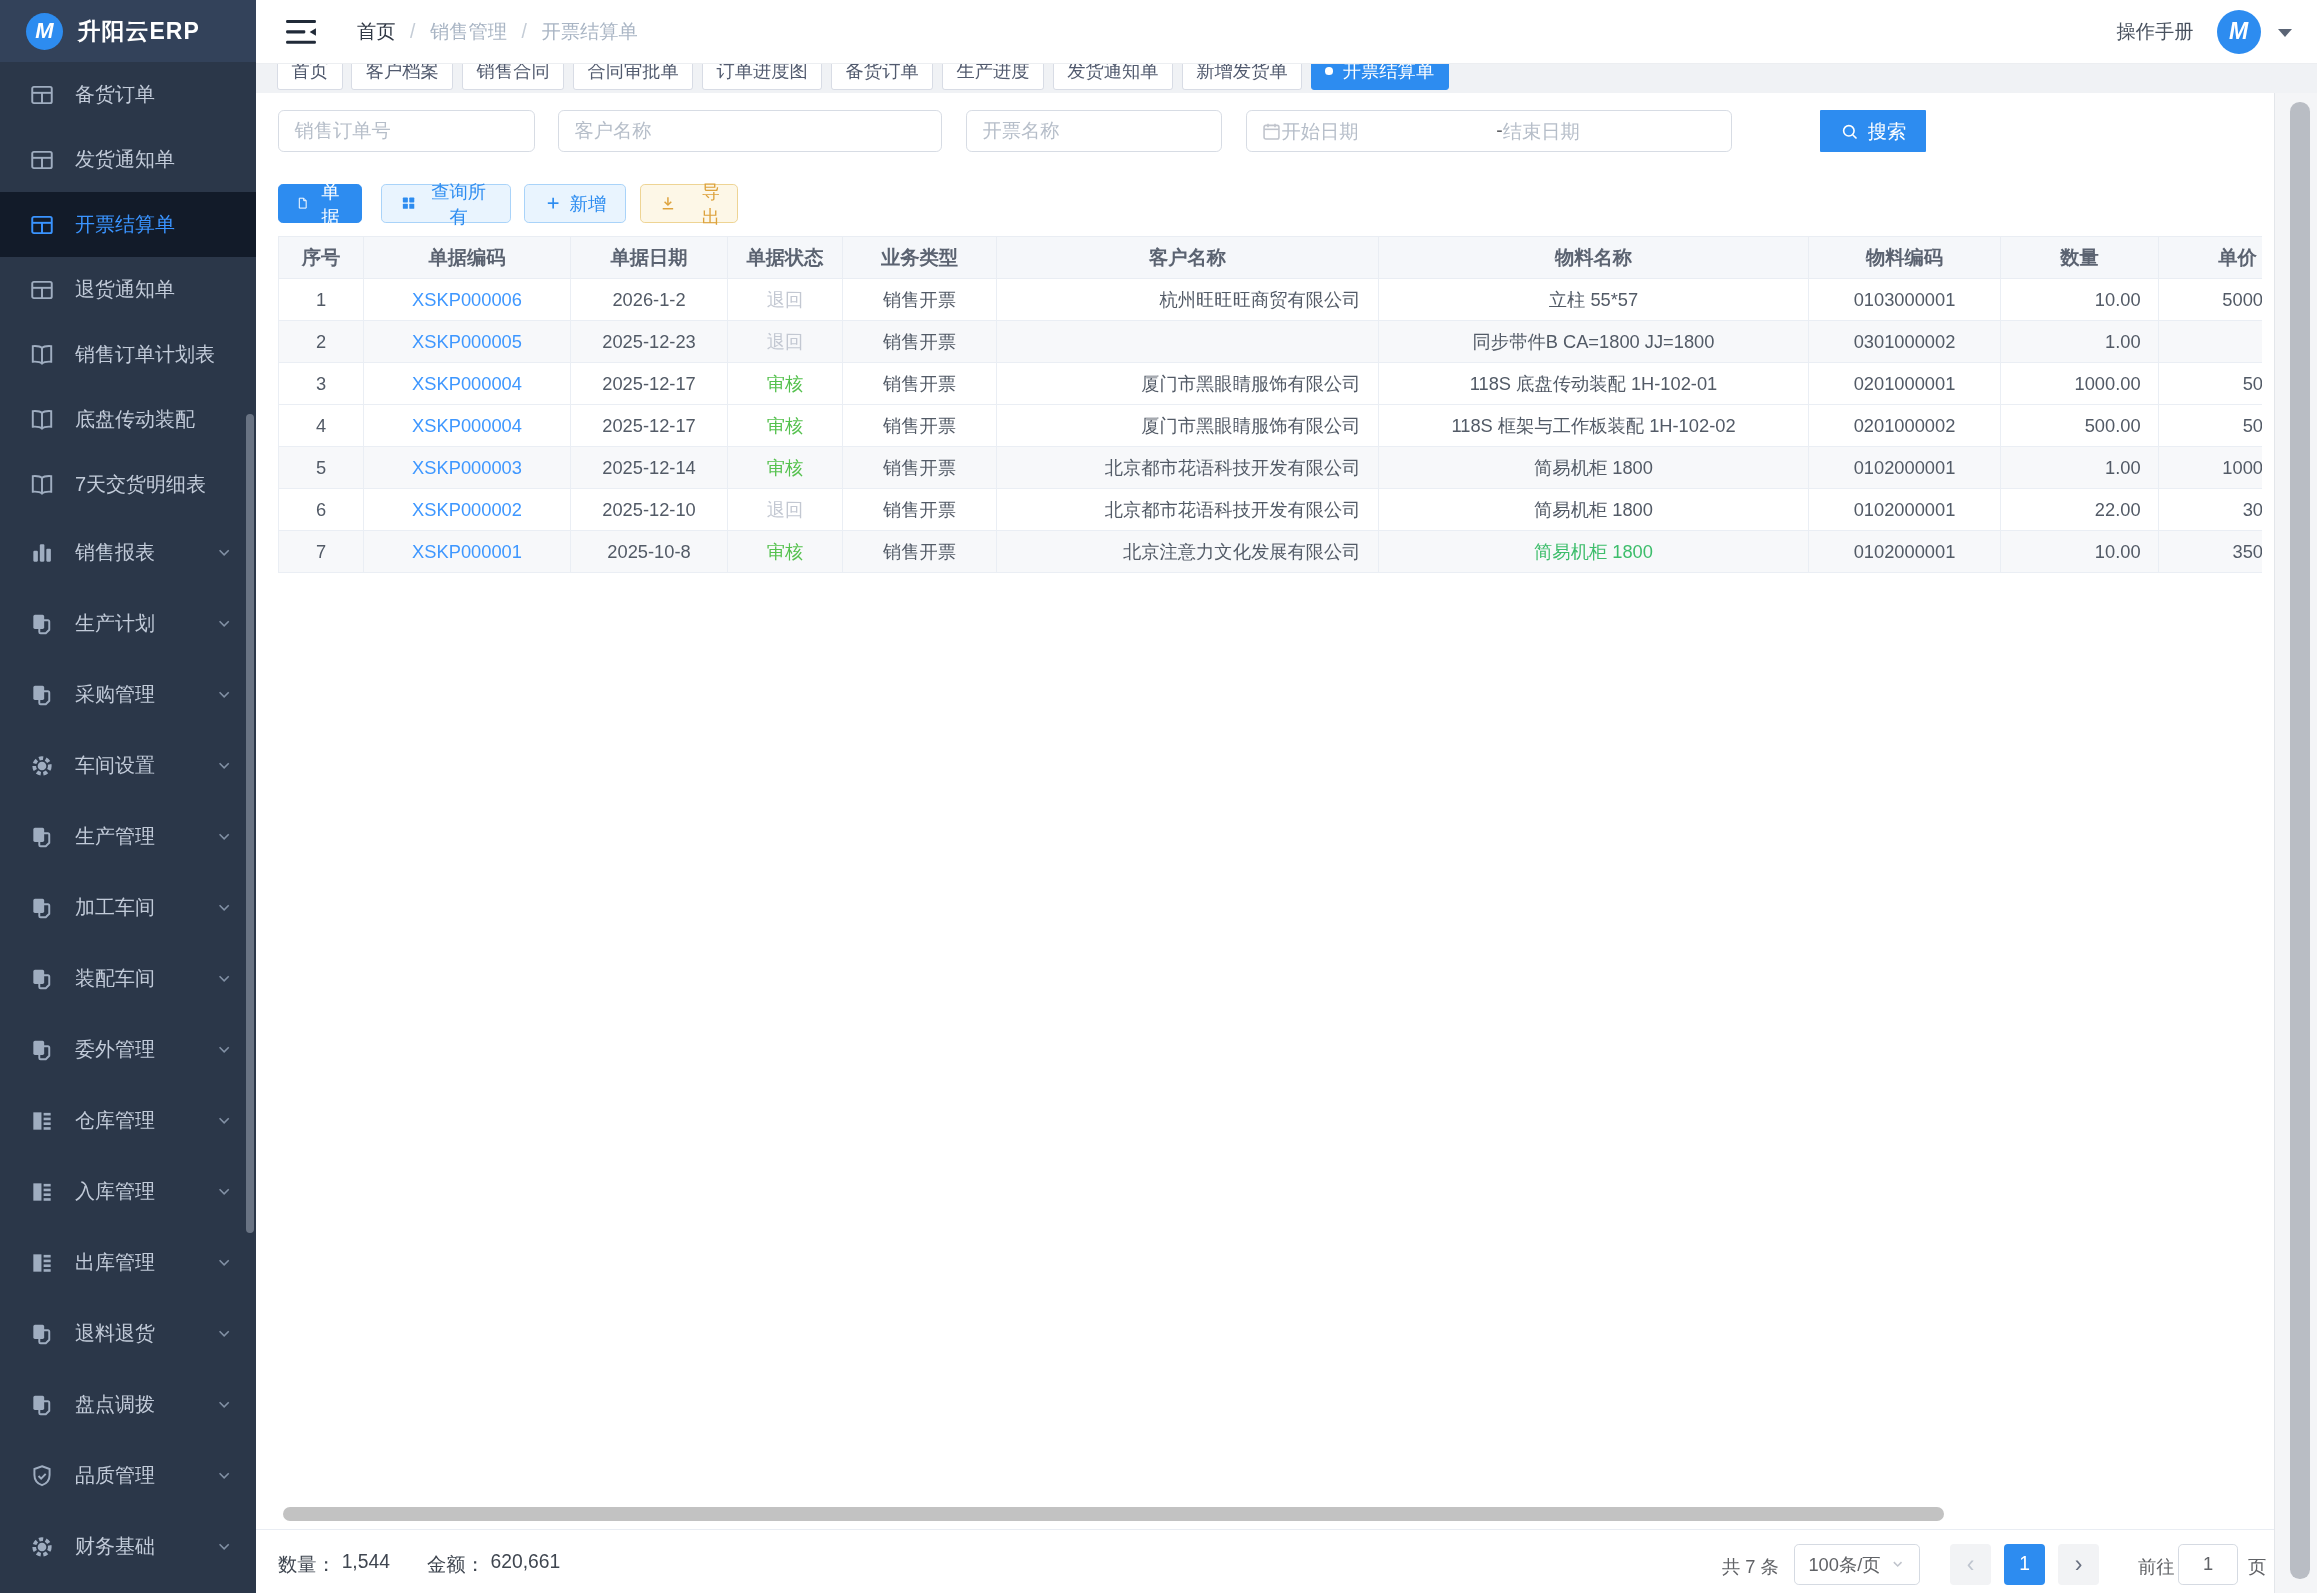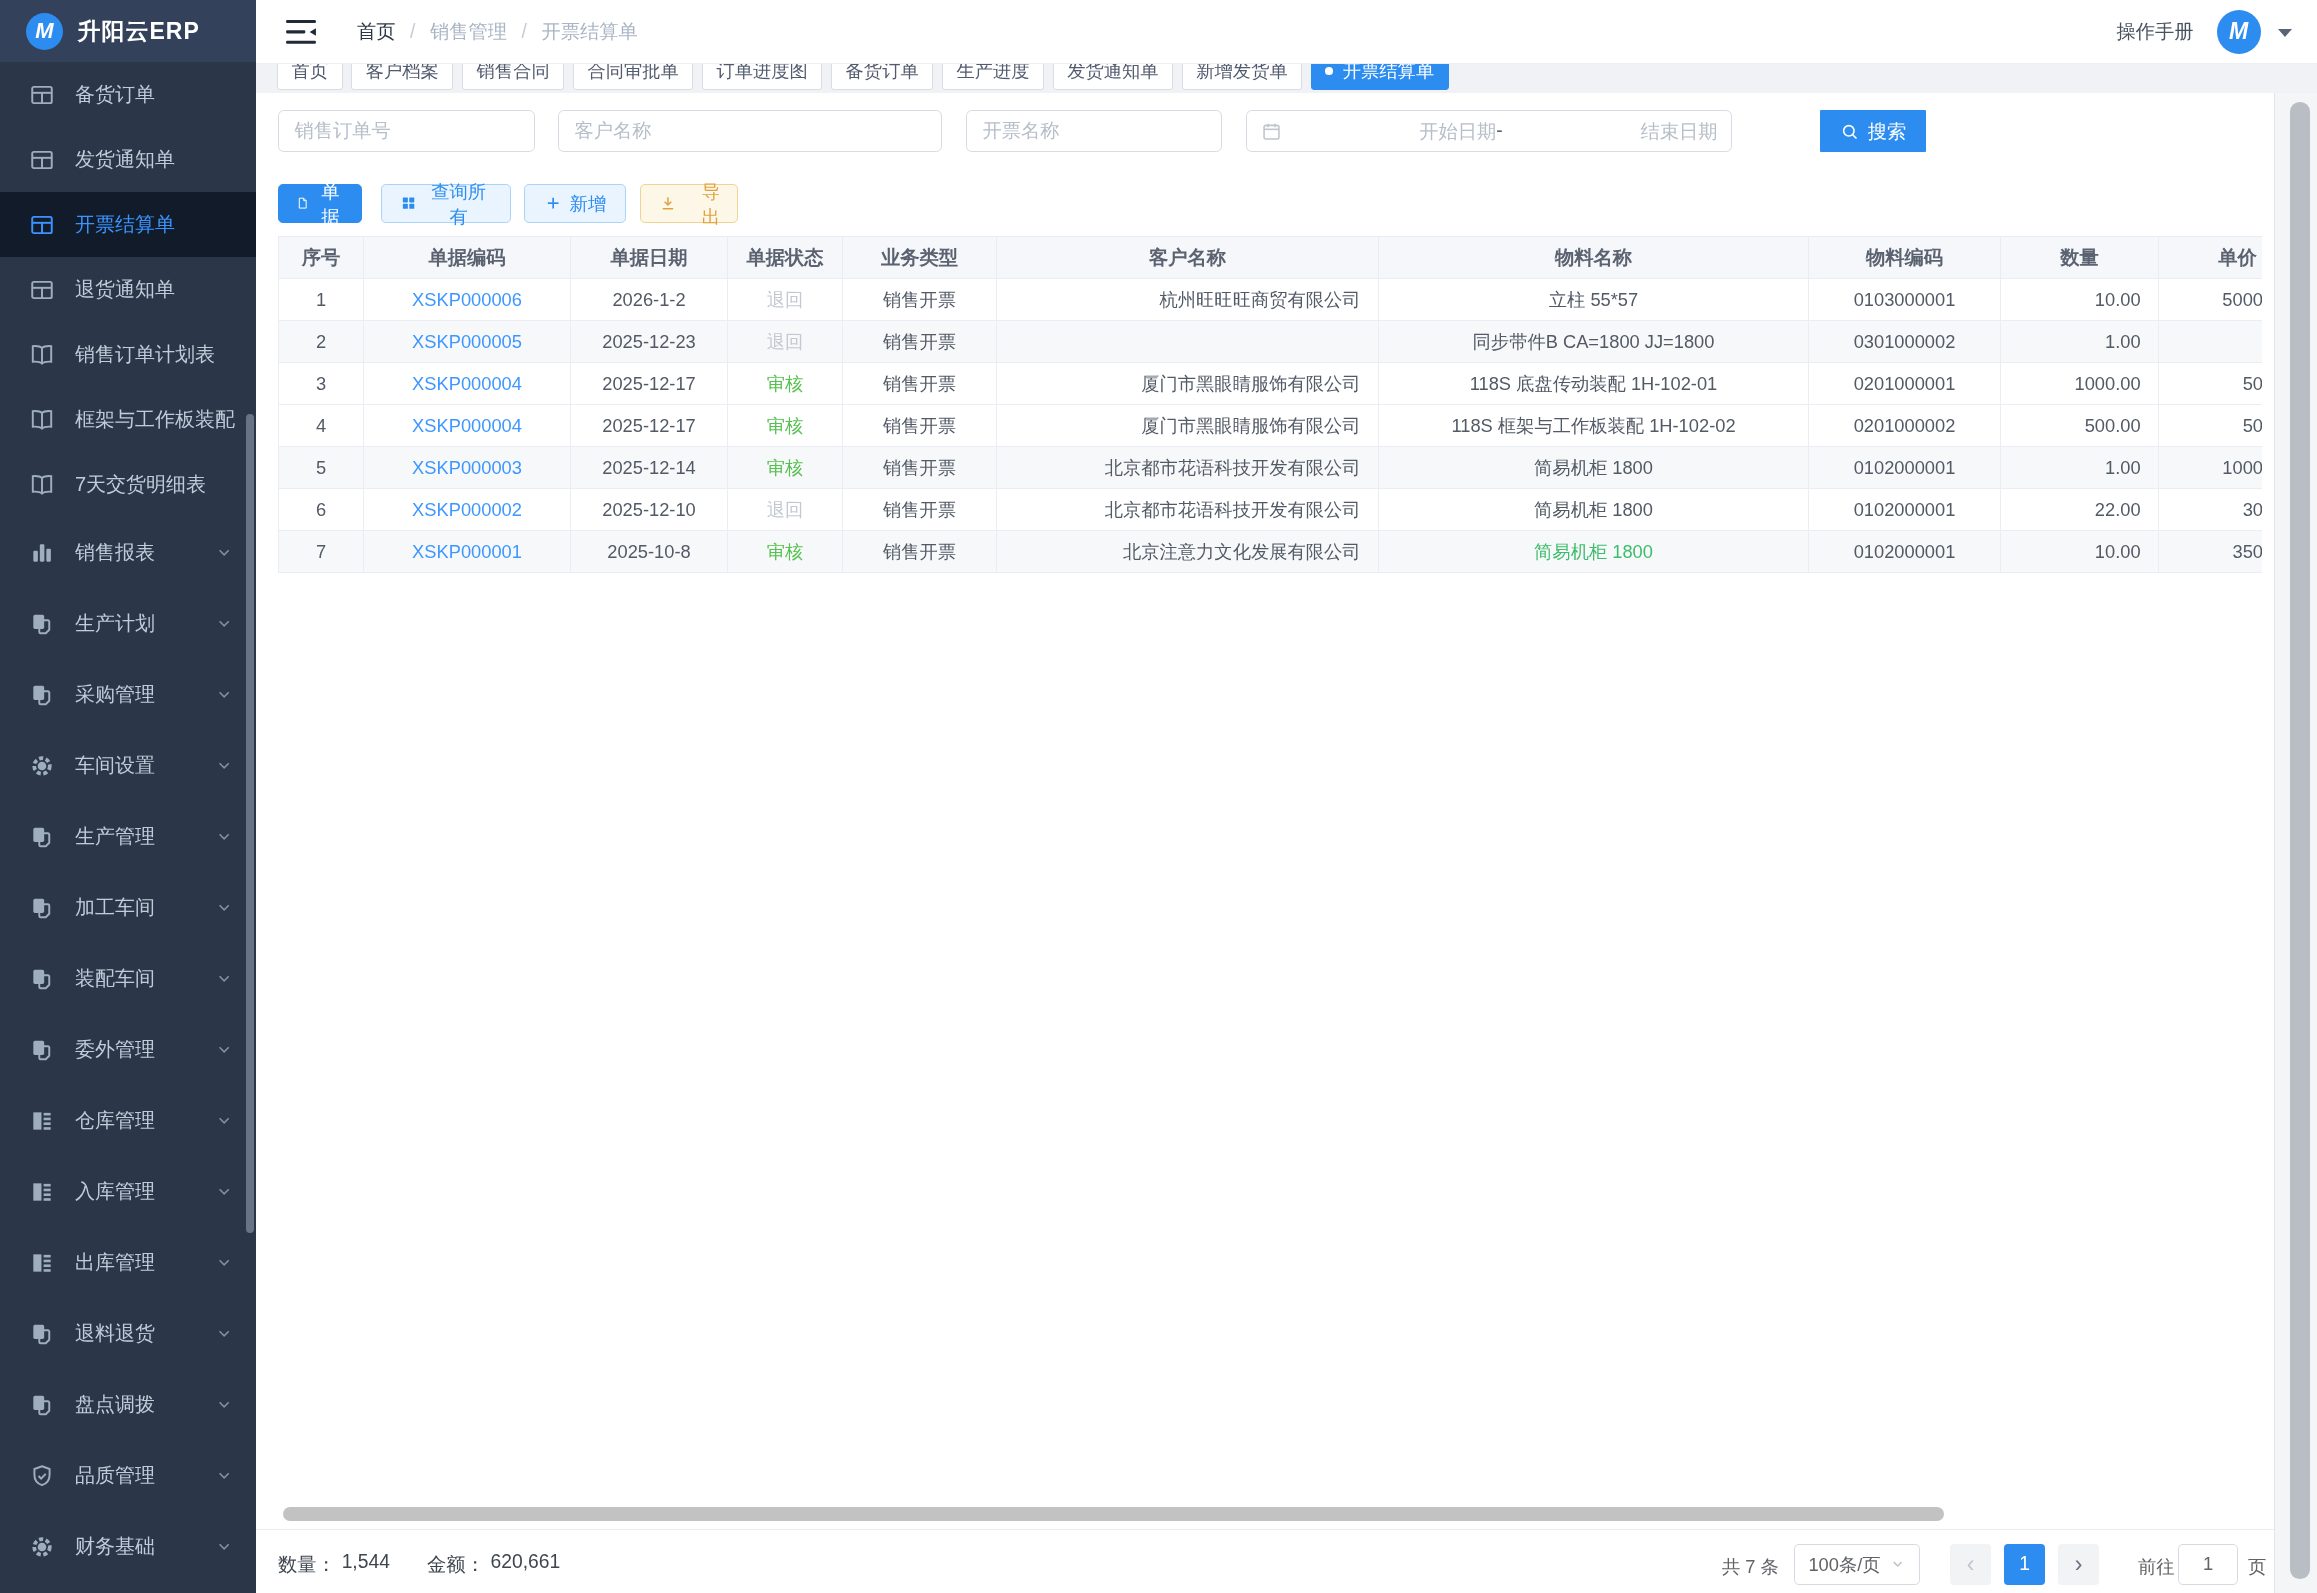--- a/index.html
+++ b/index.html
@@ -62,21 +62,21 @@
   .inp { position:absolute; height:42px; border:1px solid #d7dce4; border-radius:5.8px; font-size:19.3px;
     padding:0 15.4px; color:#333; background:#fff; outline:none; font-family:"Liberation Sans",sans-serif; }
   .inp::placeholder { color:#b6bec9; }
   .inp-order { left:0; width:257px; }
   .inp-customer { left:280px; width:384px; }
   .inp-invoice { left:688px; width:256px; }
   .daterange { position:absolute; left:968px; width:486px; height:42px; border:1px solid #d7dce4;
     border-radius:5.8px; display:flex; align-items:center; padding:0 13.5px; background:#fff; cursor:pointer; }
   .cal-icon { width:21px; height:21px; color:#c0c4cc; flex:none; }
   .cal-icon svg { width:100%; height:100%; }
-  .dr-part { flex:1; text-align:right; font-size:19.3px; color:#b6bec9; }
+  .dr-part { flex:1; text-align:left; font-size:19.3px; color:#b6bec9; }
   .dr-sep { color:#606266; font-size:19.3px; }
   .search-btn { position:absolute; left:1542px; width:106px; height:42px; background:#2d8cf0; border:none;
     border-radius:1px; color:#fff; font-size:19.3px; display:flex; align-items:center; justify-content:center; gap:8.7px; cursor:pointer; }
   .search-btn .s-icon { width:19.3px; height:19.3px; color:#fff; }
   .search-btn .s-icon svg { width:100%; height:100%; }
 
   .toolbar { position:absolute; top:91px; left:22px; height:39px; display:flex; }
   .btn { height:39px; border-radius:4.8px; font-size:18.3px; display:inline-flex; align-items:center;
     justify-content:center; gap:7.7px; cursor:pointer; padding:0 17.4px; font-family:"Liberation Sans",sans-serif; }
   .btn .b-icon { width:18.3px; height:18.3px; }
@@ -200,21 +200,21 @@
 
   </div>
 
   <div class="menu-item ga">
     <span class="mi-icon">
           <svg viewBox="0 0 24 24" fill="none" stroke="currentColor" stroke-width="1.8">
             <path d="M12 5.5C10.5 4 8 3.5 3.5 3.8v14.4c4.5-.3 7 .2 8.5 1.8 1.5-1.6 4-2.1 8.5-1.8V3.8C16 3.5 13.5 4 12 5.5z"></path>
             <line x1="12" y1="5.5" x2="12" y2="20"></line>
           </svg>
         </span>
-    <span class="mi-label">框架与工作板装配</span>
+    <span class="mi-label">底盘传动装配</span>
 
   </div>
 
   <div class="menu-item ga">
     <span class="mi-icon">
           <svg viewBox="0 0 24 24" fill="none" stroke="currentColor" stroke-width="1.8">
             <path d="M12 5.5C10.5 4 8 3.5 3.5 3.8v14.4c4.5-.3 7 .2 8.5 1.8 1.5-1.6 4-2.1 8.5-1.8V3.8C16 3.5 13.5 4 12 5.5z"></path>
             <line x1="12" y1="5.5" x2="12" y2="20"></line>
           </svg>
         </span>

